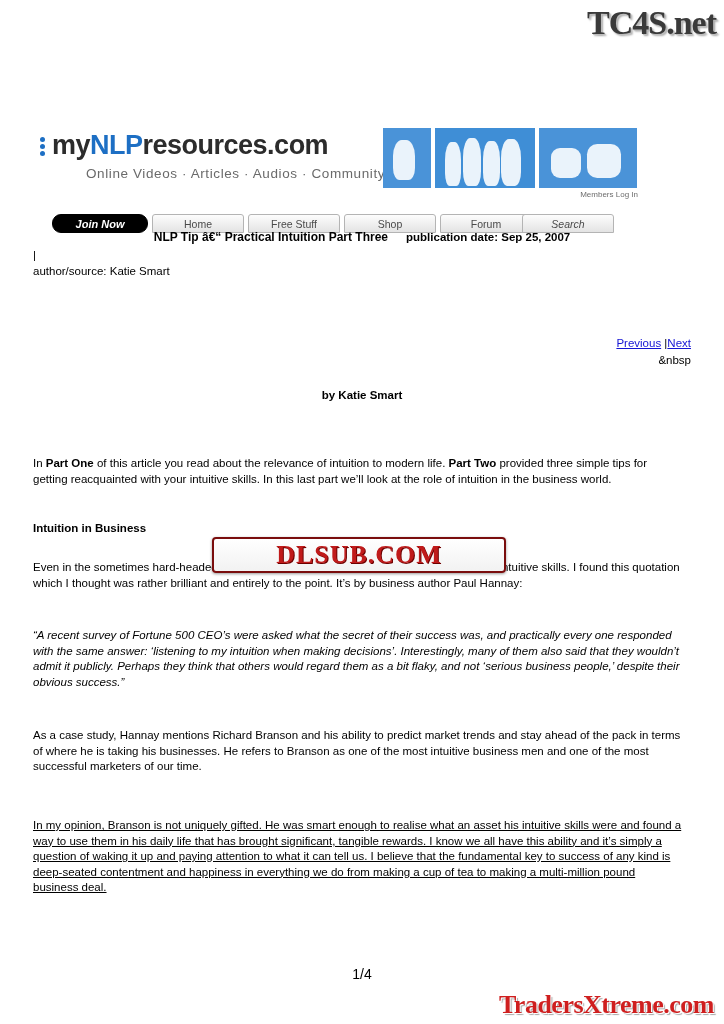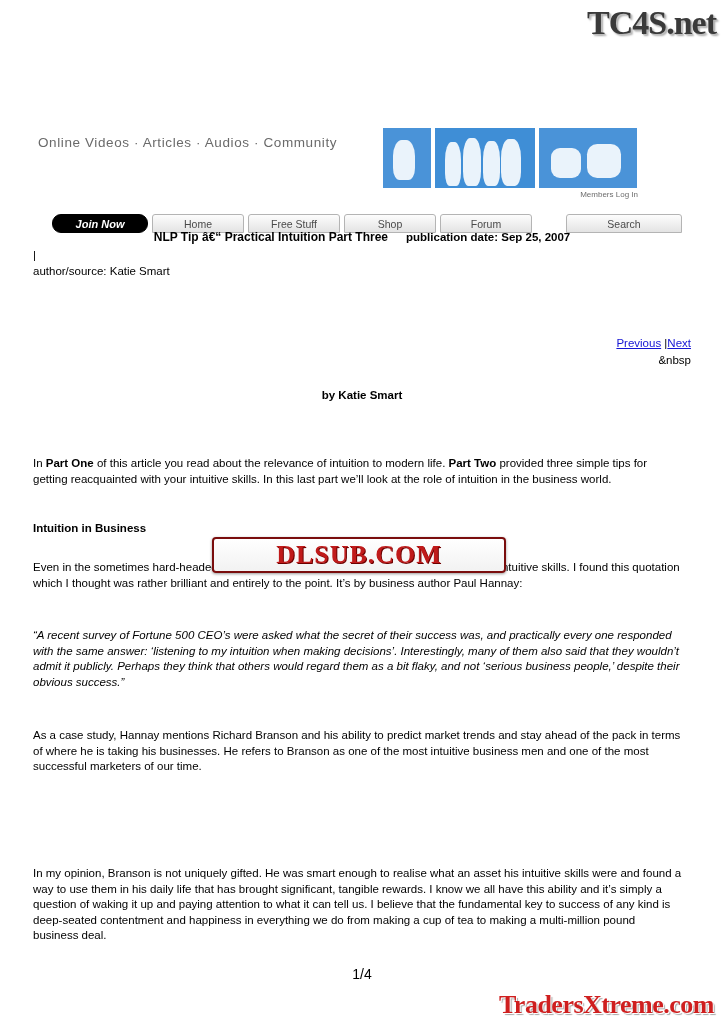--- a/index.html
+++ b/index.html
@@ -71,20 +71,21 @@
   .logo-dots i:nth-child(3) { top: 16px; }
   .txt-my { color: #2c2c2c; }
   .txt-nlp { color: #1d6fc4; }
   .txt-resources { color: #2c2c2c; }
   .logo-line2 {
     font-size: 13.5px;
     color: #6a6a6a;
     letter-spacing: 0.6px;
     margin-top: 5px;
     white-space: nowrap;
+    margin-left: 48px;
   }
 
   .photos {
     position: absolute;
     left: 345px;
     top: 0;
     width: 255px;
     height: 62px;
   }
   .photo {
@@ -211,21 +212,21 @@
     width: 650px;
     font-size: 11.5px;
     line-height: 15.5px;
     text-align: left;
   }
   .p-intro { top: 456px; }
   .h-sub   { top: 521px; font-weight: bold; }
   .p-even  { top: 560px; }
   .p-quote { top: 628px; font-style: italic; width: 652px; }
   .p-case  { top: 728px; }
-  .p-op    { top: 866px; }
+  .p-op    { top: 818px; text-decoration: underline; }
 
   
   .dlsub {
     position: absolute;
     left: 212px;
     top: 497px;
     width: 290px;
     height: 32px;
     border: 2px solid #7a0d0d;
     border-radius: 4px;
@@ -263,20 +264,23 @@
     letter-spacing: -0.5px;
   }
 </style>
 </head>
 <body>
 
 <div class="tc4s">TC4S.net</div>
 
 <div class="banner">
   <div class="logo-block">
+    <div class="logo-line1">
+      <span class="logo-dots"><i></i><i></i><i></i></span><span class="txt-my">my</span><span class="txt-nlp">NLP</span><span class="txt-resources">resources.com</span>
+    </div>
     <div class="logo-line2">Online Videos · Articles · Audios · Community</div>
   </div>
 
   <div class="photos">
     <div class="photo p1">
       <span class="fig" style="left:10px;top:12px;width:22px;height:40px;"></span>
     </div>
     <div class="photo p2">
       <span class="fig" style="left:10px;top:14px;width:16px;height:44px;"></span>
       <span class="fig" style="left:28px;top:10px;width:18px;height:48px;"></span>
@@ -290,21 +294,21 @@
   </div>
   <div class="members-log">Members Log In</div>
 </div>
 
 <div class="nav">
   <div class="tab join" style="left:14px;width:96px;">Join Now</div>
   <div class="tab" style="left:114px;width:92px;">Home</div>
   <div class="tab" style="left:210px;width:92px;">Free Stuff</div>
   <div class="tab" style="left:306px;width:92px;">Shop</div>
   <div class="tab" style="left:402px;width:92px;">Forum</div>
-  <div class="tab" style="left:528px;width:116px;">Search</div>
+  <div class="tab" style="left:484px;width:92px;font-style:italic;">Search</div>
 </div>
 
 <div class="doc">
 
   <div class="title-line">
     <span>NLP Tip â€“ Practical Intuition Part Three</span><span class="pubdate">publication date: Sep 25, 2007</span>
   </div>
 
   <div class="pipe">|</div>
   <div class="author">author/source: Katie Smart</div>

